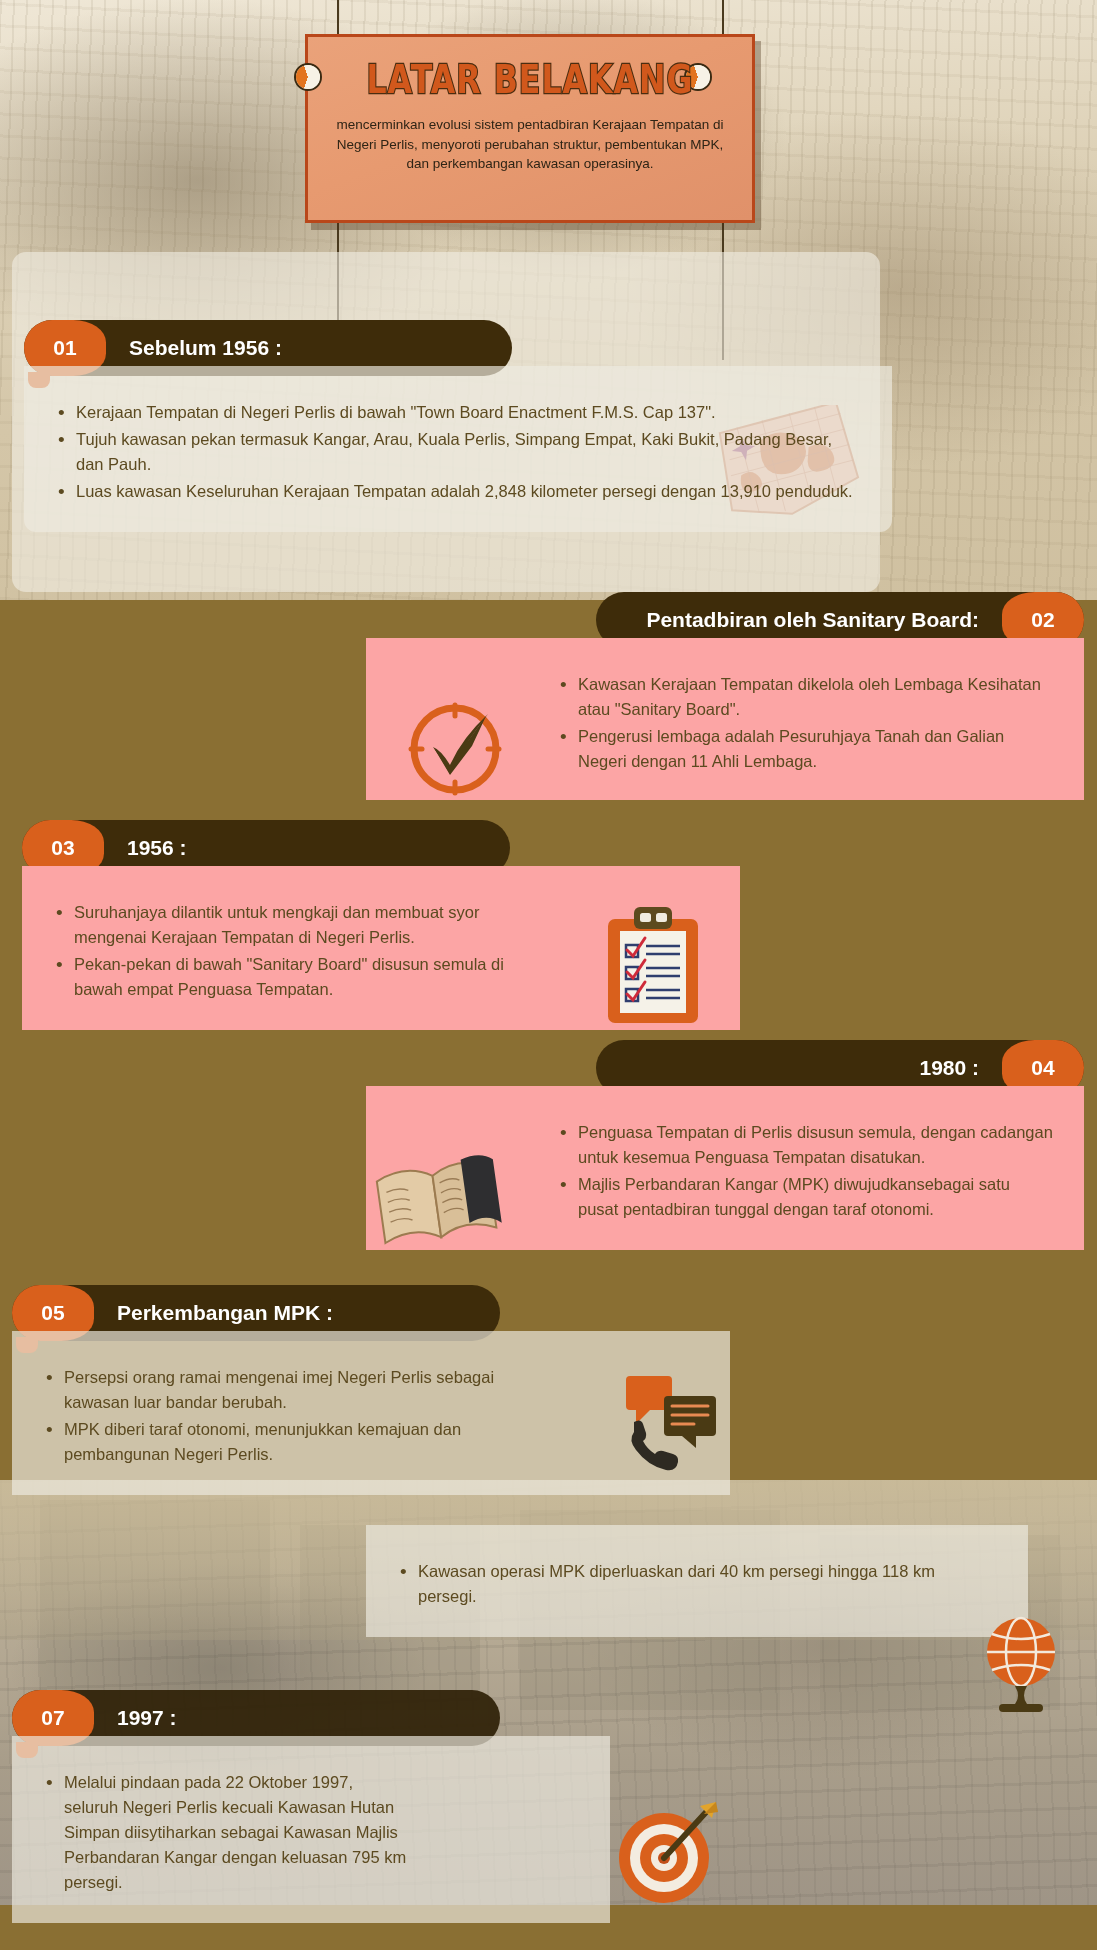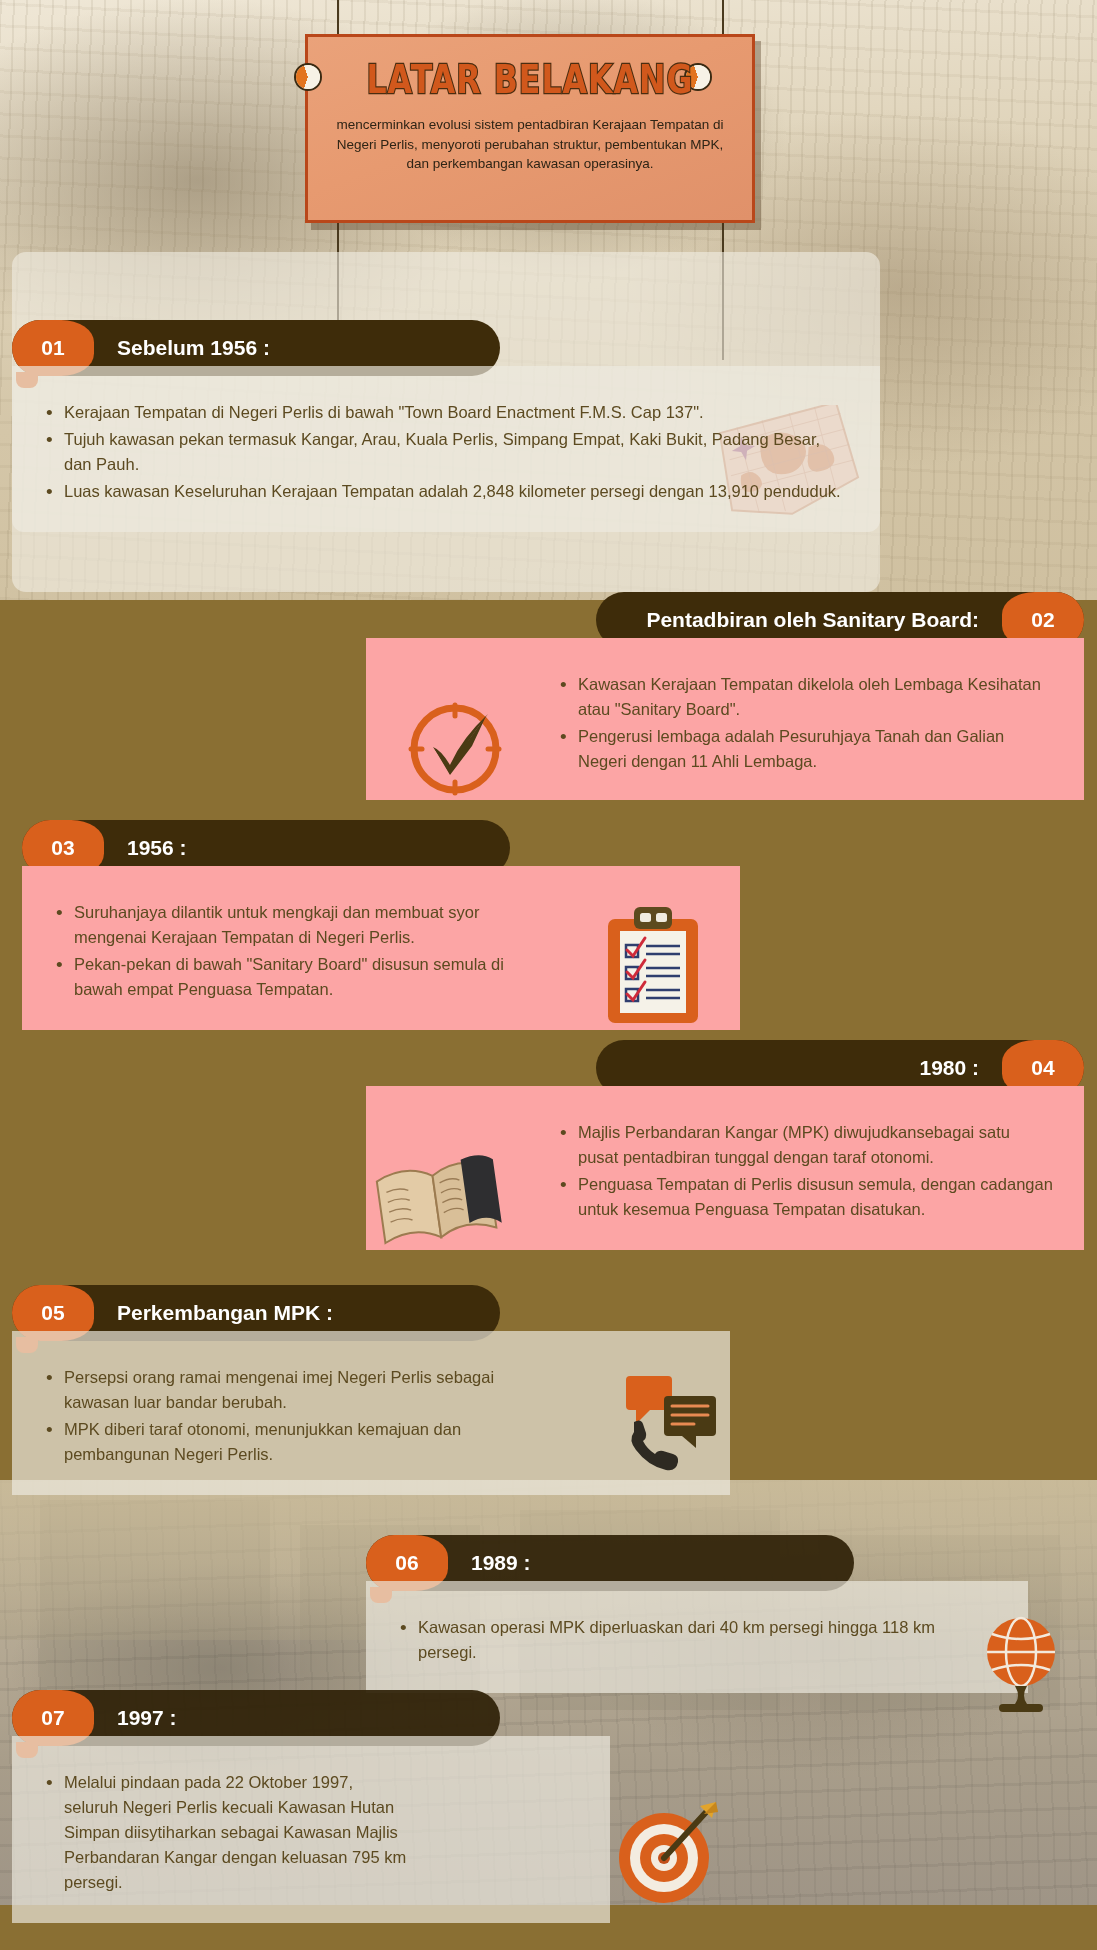--- a/index.html
+++ b/index.html
@@ -143,21 +143,21 @@
   .body-card li {
     position:relative; padding-left:22px; margin-bottom:2px;
     font-size:16.5px; line-height:1.52; color:#5c4a20;
   }
   .body-card li::before {
     content:"•"; position:absolute; left:4px; top:-1px;
     font-size:19px; color:#5c4a20;
   }
 
   
-  #sec01 { left:12px; top:320px; width:868px; }
+  #sec01 { left:12px; top:320px; width:868px;padding-left:12px; }
   #sec01 .pill { width:488px; }
   #sec01 .body-card { width:868px; border-radius:0 0 12px 12px; margin-top:-10px; padding-top:34px; }
   #sec01-shell {
     position:absolute; left:12px; top:252px; width:868px; height:340px;
     background: rgba(242,238,228,.60); border-radius:14px;
   }
 
   #sec02 { left:366px; top:592px; width:718px; }
   #sec02 .pill { width:488px; margin-left:230px; }
   #sec02 .body-card { width:718px; margin-top:-10px; padding:34px 30px 24px 190px; }
@@ -332,22 +332,22 @@
   </g>
 </svg>
 
 <div class="section" id="sec04">
   <div class="pill">
     <div class="pill-title rt">1980 :</div>
     <div class="badge right">04</div>
   </div>
   <div class="body-card">
     <ul>
+      <li>Penguasa Tempatan di Perlis disusun semula, dengan cadangan untuk kesemua Penguasa Tempatan disatukan.</li>
       <li>Majlis Perbandaran Kangar (MPK) diwujudkansebagai satu pusat pentadbiran tunggal dengan taraf otonomi.</li>
-      <li>Penguasa Tempatan di Perlis disusun semula, dengan cadangan untuk kesemua Penguasa Tempatan disatukan.</li>
     </ul>
   </div>
 </div>
 
 <svg class="icon-holder" id="icon-book" width="140" height="110" viewBox="0 0 140 110">
   <g transform="rotate(-8 70 55)">
     <path d="M10 28 Q40 14 66 30 L66 92 Q40 76 10 90 Z" fill="#e3cba6" stroke="#9c7b50" stroke-width="2"></path>
     <path d="M66 30 Q92 14 122 28 L122 90 Q92 76 66 92 Z" fill="#d9bf98" stroke="#9c7b50" stroke-width="2"></path>
     <path d="M96 18 Q116 12 128 22 L128 86 Q114 74 96 82 Z" fill="#2e2e30"></path>
     <g stroke="#8a6b45" stroke-width="1.4" fill="none" opacity=".8">
@@ -383,24 +383,20 @@
   <g stroke="#e88a52" stroke-width="3" stroke-linecap="round">
     <line x1="52" y1="36" x2="88" y2="36"></line>
     <line x1="52" y1="45" x2="88" y2="45"></line>
     <line x1="52" y1="54" x2="74" y2="54"></line>
   </g>
   <path d="M76 66 L76 78 L62 66 Z" fill="#4a3a14"></path>
   <path d="M14 62 q-6 8 2 18 q12 16 30 20 q10 2 12 -8 q1 -6 -5 -8 l-10 -3 q-5 -1 -8 3 q-8 -5 -12 -13 q4 -3 3 -8 l-3 -9 q-2 -6 -9 -2 z" fill="#2e2a22"></path>
 </svg>
 
 <div class="section" id="sec06">
-  <div class="pill dark-trans">
-    <div class="badge left">06</div>
-    <div class="pill-title lt">1989 :</div>
-  </div>
   <div class="body-card trans">
     <ul>
       <li>Kawasan operasi MPK diperluaskan dari 40 km persegi hingga 118 km persegi.</li>
     </ul>
   </div>
 </div>
 
 <svg class="icon-holder" id="icon-globe" width="92" height="108" viewBox="0 0 92 108">
   <circle cx="46" cy="42" r="34" fill="#d9601c"></circle>
   <g stroke="#f3e9dc" stroke-width="2.5" fill="none">

